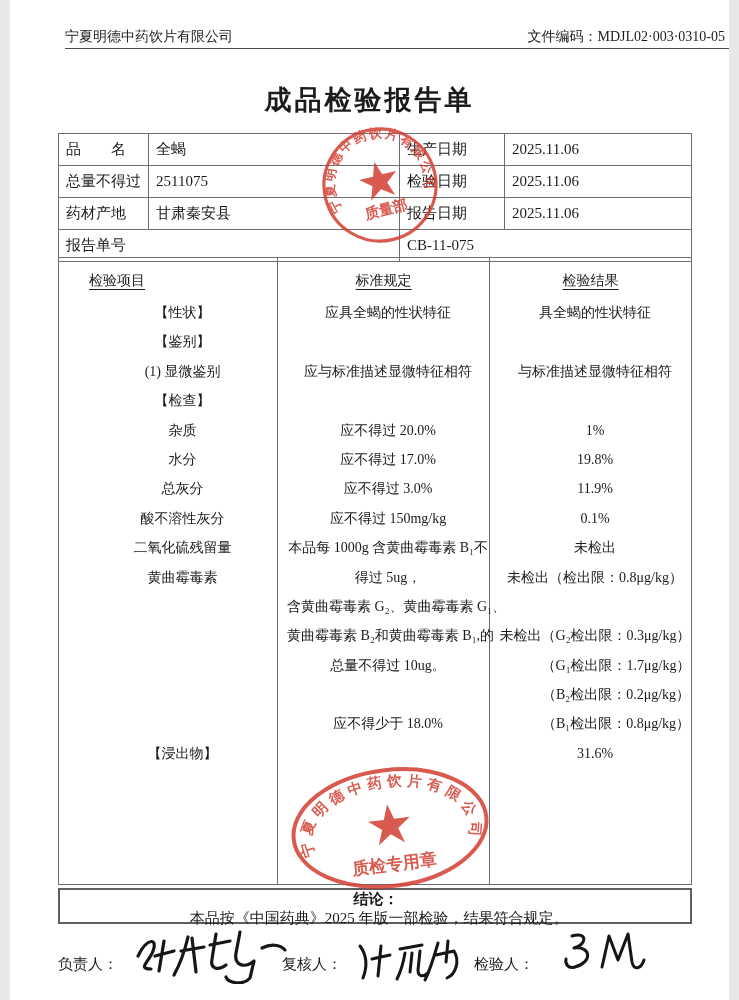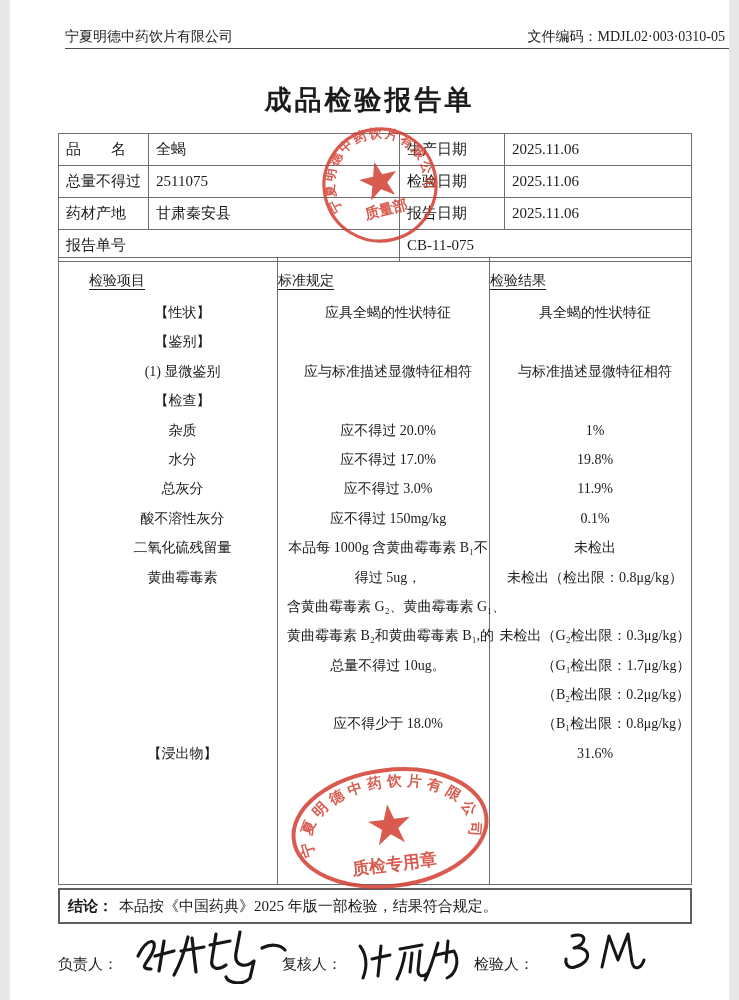--- a/index.html
+++ b/index.html
@@ -20,26 +20,26 @@
   .info-table .val1{width:236px;}
   .info-table .lbl2{width:90px;}
   
   .report-table{position:absolute;left:48px;top:257px;width:634px;height:628px;display:flex;border:1.5px solid #6e6e6e;box-sizing:border-box;font-size:14px;padding-left:20px;}
   .rcol{box-sizing:border-box;}
   .rcol.c1{width:210px;border-right:1.5px solid #6e6e6e;}
   .rcol.c2{width:212px;border-right:1.5px solid #6e6e6e;}
   .rcol.c3{width:212px;}
   .col-header{height:40px;display:flex;align-items:center;padding-top:6px;box-sizing:border-box;}
   .c1 .col-header{justify-content:flex-start;padding-left:10px;}
-  .c2 .col-header,.c3 .col-header{justify-content:flex-start;}
+  .c2 .col-header,.c3 .col-header{justify-content:center;}
   .hdr{text-decoration:underline;text-underline-offset:4px;}
   .lines{margin-top:0;text-align:center;}
   .tline{height:29.4px;line-height:29.4px;padding-left:9px;white-space:nowrap;overflow:visible;}
   
-  .conclusion{position:absolute;left:48px;top:888px;width:634px;height:36px;border:2px solid #5f5f5f;box-sizing:border-box;display:flex;align-items:center;padding-left:8px;font-size:15px;}
+  .conclusion{position:absolute;left:48px;top:888px;width:634px;height:36px;border:2px solid #5f5f5f;box-sizing:border-box;display:flex;align-items:center;padding-left:8px;font-size:15px;flex-direction:column;}
   .conclusion b{margin-right:6px;}
   
   .sig-label{position:absolute;font-size:15px;top:955px;}
   .sig-svg{position:absolute;}
   
   .stamp{position:absolute;opacity:0.84;pointer-events:none;}
   .stamp-top{left:300px;top:115px;transform:rotate(-14deg);}
   .stamp-bottom{left:270px;top:758px;transform:rotate(-7deg);}
 </style>
 </head>

